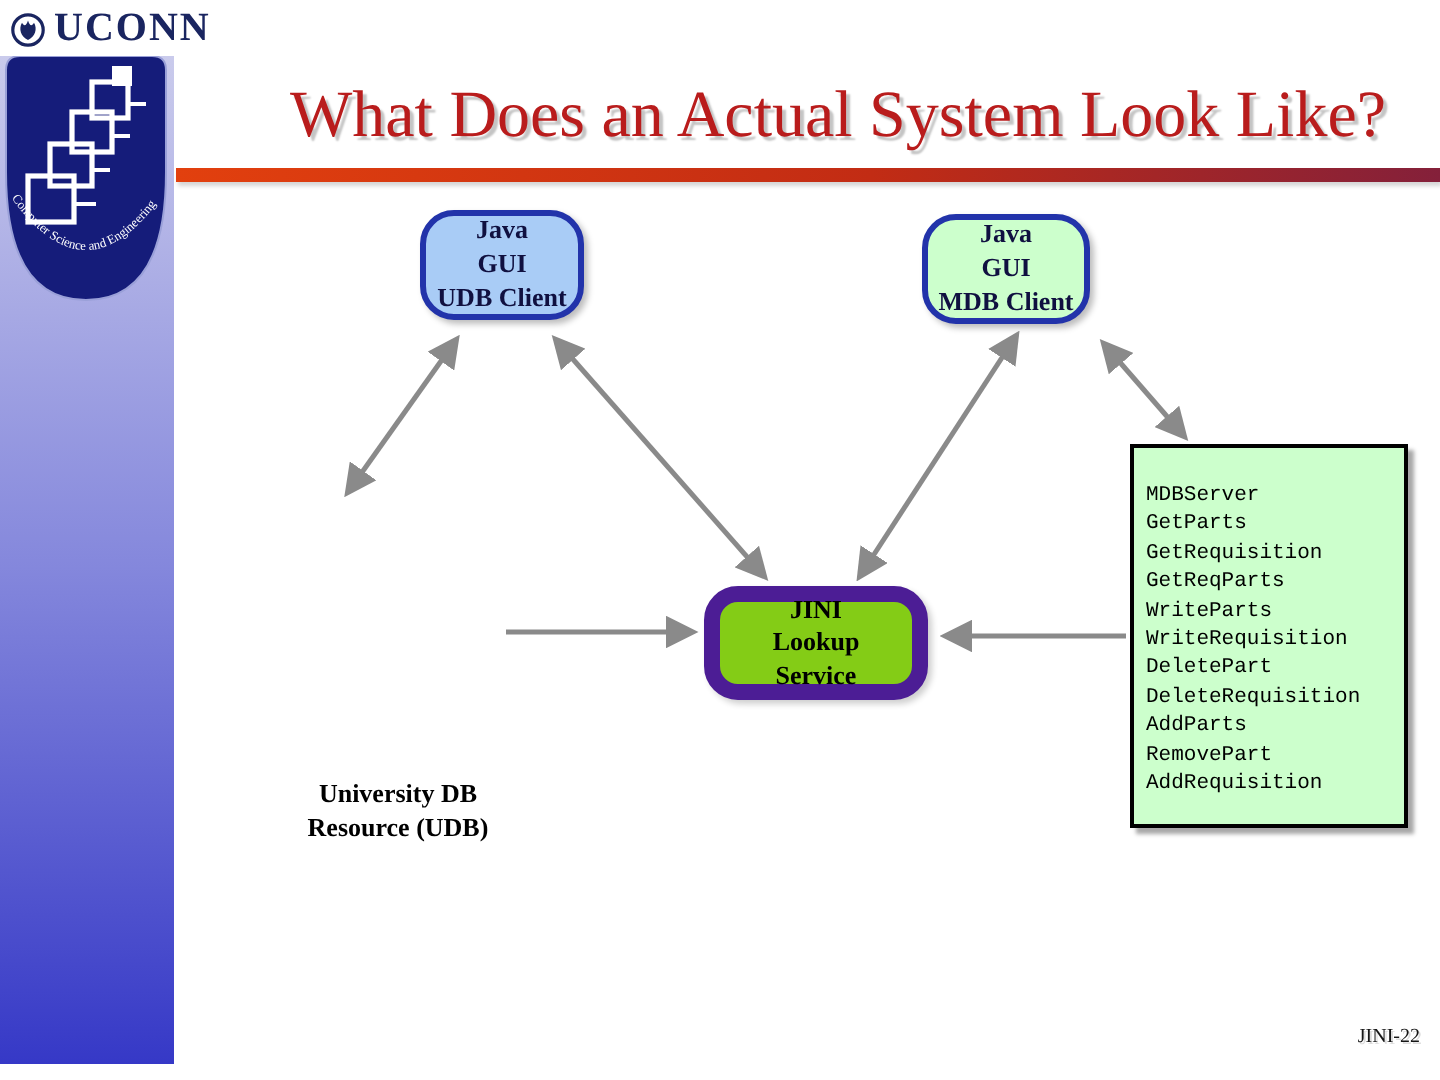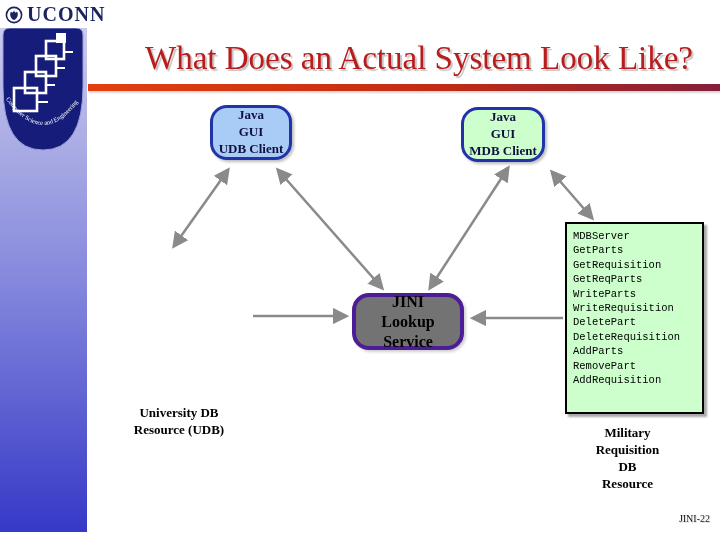--- a/index.html
+++ b/index.html
@@ -28,36 +28,36 @@
 
   
   .dbox{position:absolute;display:flex;align-items:center;justify-content:center;
         text-align:center;white-space:pre-line;box-sizing:border-box;border-radius:17px;}
   .box-udb-client{left:210px;top:105px;width:82px;height:55px;background:#a9ccf6;
         border:3px solid #2233aa;font-size:13px;font-weight:bold;color:#101040;
         line-height:1.3;box-shadow:2px 2px 3px #bdbdbd;}
   .box-mdb-client{left:461px;top:107px;width:84px;height:55px;background:#ccffcc;
         border:3px solid #2233aa;font-size:13px;font-weight:bold;color:#101040;
         line-height:1.3;box-shadow:2px 2px 3px #bdbdbd;}
-  .box-jini{left:352px;top:293px;width:112px;height:57px;background:#737373;
-        border:4px solid #4c1d95;font-size:16px;font-weight:bold;color:#000;
+  .box-jini{left:352px;top:293px;width:112px;height:57px;background:#84cc16;
+        border:8px solid #4c1d95;font-size:13px;font-weight:bold;color:#000;
         line-height:1.25;box-shadow:2px 2px 3px #cfcfcf;}
 
   .codebox{position:absolute;white-space:pre-line;box-sizing:border-box;
         font-family:"Liberation Mono","DejaVu Sans Mono",monospace;}
   .box-udb-server{left:93px;top:258px;width:155px;height:108px;background:#99ccff;
         border:2px solid #4b77cf;color:#141466;font-size:10.5px;line-height:14.4px;
         padding:4px 0 0 5px;box-shadow:3px 3px 2px #a8a8a8;}
   .box-mdb-server{left:565px;top:222px;width:139px;height:192px;background:#ccffcc;
         border:2px solid #000;color:#000;font-size:10.5px;line-height:14.4px;
-        padding:5px 0 0 6px;box-shadow:3px 3px 2px #a8a8a8;}
+        padding:17px 0 0 6px;box-shadow:3px 3px 2px #a8a8a8;}
 
   .caption{position:absolute;text-align:center;font-weight:bold;color:#000;
         font-size:13px;line-height:1.32;white-space:pre-line;}
-  .label-udb{left:98px;top:388px;width:162px;margin-top:16px;}
+  .label-udb{left:118px;top:388px;width:162px;}
   .label-mdb{left:560px;top:424px;width:135px;}
 
   .slide-num{position:absolute;right:10px;bottom:8px;font-size:10px;color:#151515;
         text-shadow:1px 1px 0 #dcdcdc;margin-top:28px;}
 </style>
 </head>
 <body>
 
 <div id="slide">
 
@@ -124,20 +124,16 @@
 WriteParts
 WriteRequisition
 DeletePart
 DeleteRequisition
 AddParts
 RemovePart
 AddRequisition</div>
 
   <div class="caption label-udb">University DB
 Resource (UDB)</div>
-  <div class="caption label-mdb">Military
-Requisition
-DB
-Resource</div>
 
   <div class="slide-num">JINI-22</div>
 
 </div>
 
 </body></html>

